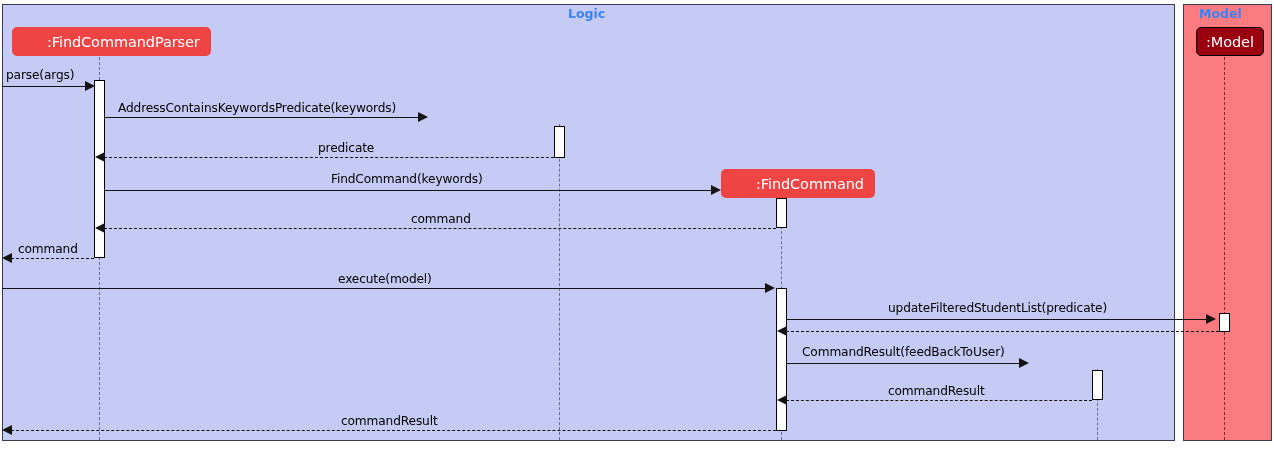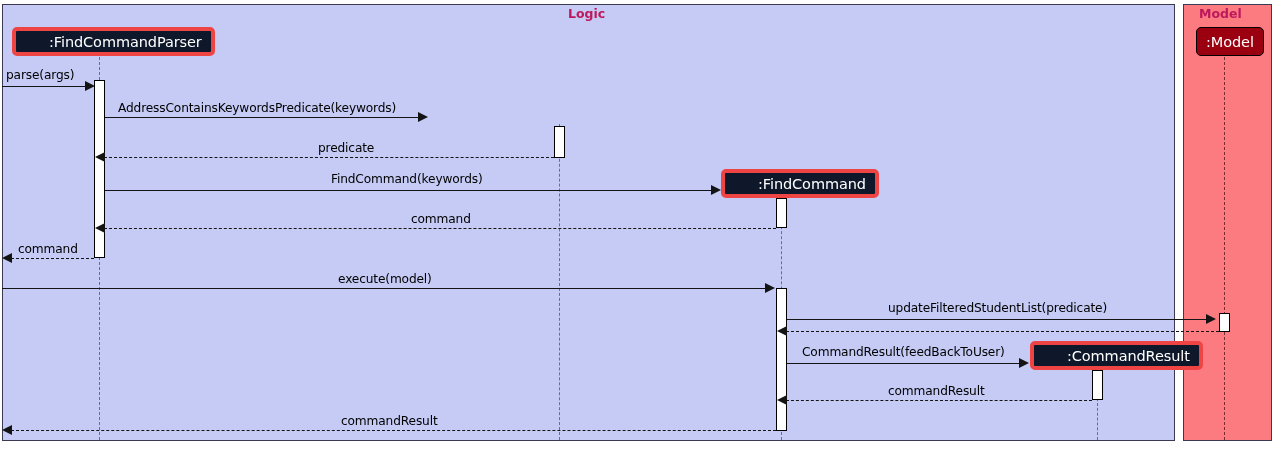--- a/index.html
+++ b/index.html
@@ -34,21 +34,21 @@
     width: 89px;
     height: 437px;
     background: #fb7b81;
     border: 1px solid #3a3a55;
   }
   .frame-title {
     position: absolute;
     top: 6px;
     font-size: 12.5px;
     font-weight: bold;
-    color: #be185d;
+    color: #3b82f6;
     white-space: nowrap;
   }
   .frame-title-logic { left: 568px; }
   .frame-title-model { left: 1199px; }
 
   
   .participant {
     position: absolute;
     box-sizing: border-box;
     border-radius: 5px;
@@ -56,22 +56,22 @@
     font-size: 14.5px;
     display: flex;
     align-items: center;
     justify-content: center;
     white-space: nowrap;
     padding: 0 9px;
     height: 29px;
     letter-spacing: -0.1px;
   }
   .p-blue {
-    background: #0f172a;
-    border: 4px solid #ef4444;
+    background: #ef4444;
+    border: 2px solid #ef4444;
     padding-left: 33px;
   }
   .p-red {
     background: #9a0010;
     border: 1px solid #000000;
   }
 
   
   .lifeline {
     position: absolute;
@@ -136,21 +136,20 @@
   <div class="frame-title frame-title-model">Model</div>
 
   <div class="lifeline" style="left:99px; top:57px; height:383px;"></div>
   <div class="lifeline" style="left:559px; top:124px; height:316px;"></div>
   <div class="lifeline" style="left:781px; top:196px; height:244px;"></div>
   <div class="lifeline" style="left:1097px; top:369px; height:71px;"></div>
   <div class="lifeline lifeline-red" style="left:1224px; top:57px; height:383px;"></div>
 
   <div class="participant p-blue" style="left:12px; top:27px;">:FindCommandParser</div>
   <div class="participant p-blue" style="left:721px; top:169px;">:FindCommand</div>
-  <div class="participant p-blue" style="left:1030px; top:341px;">:CommandResult</div>
   <div class="participant p-red" style="left:1196px; top:27px;">:Model</div>
 
   <div class="activation" style="left:94px; top:80px; height:178px;"></div>
   <div class="activation" style="left:554px; top:126px; height:32px;"></div>
   <div class="activation" style="left:776px; top:198px; height:30px;"></div>
   <div class="activation" style="left:776px; top:288px; height:143px;"></div>
   <div class="activation" style="left:1092px; top:370px; height:30px;"></div>
   <div class="activation" style="left:1219px; top:313px; height:19px;"></div>
 
   <div class="msg-label" style="left:6px; top:68px;">parse(args)</div>

